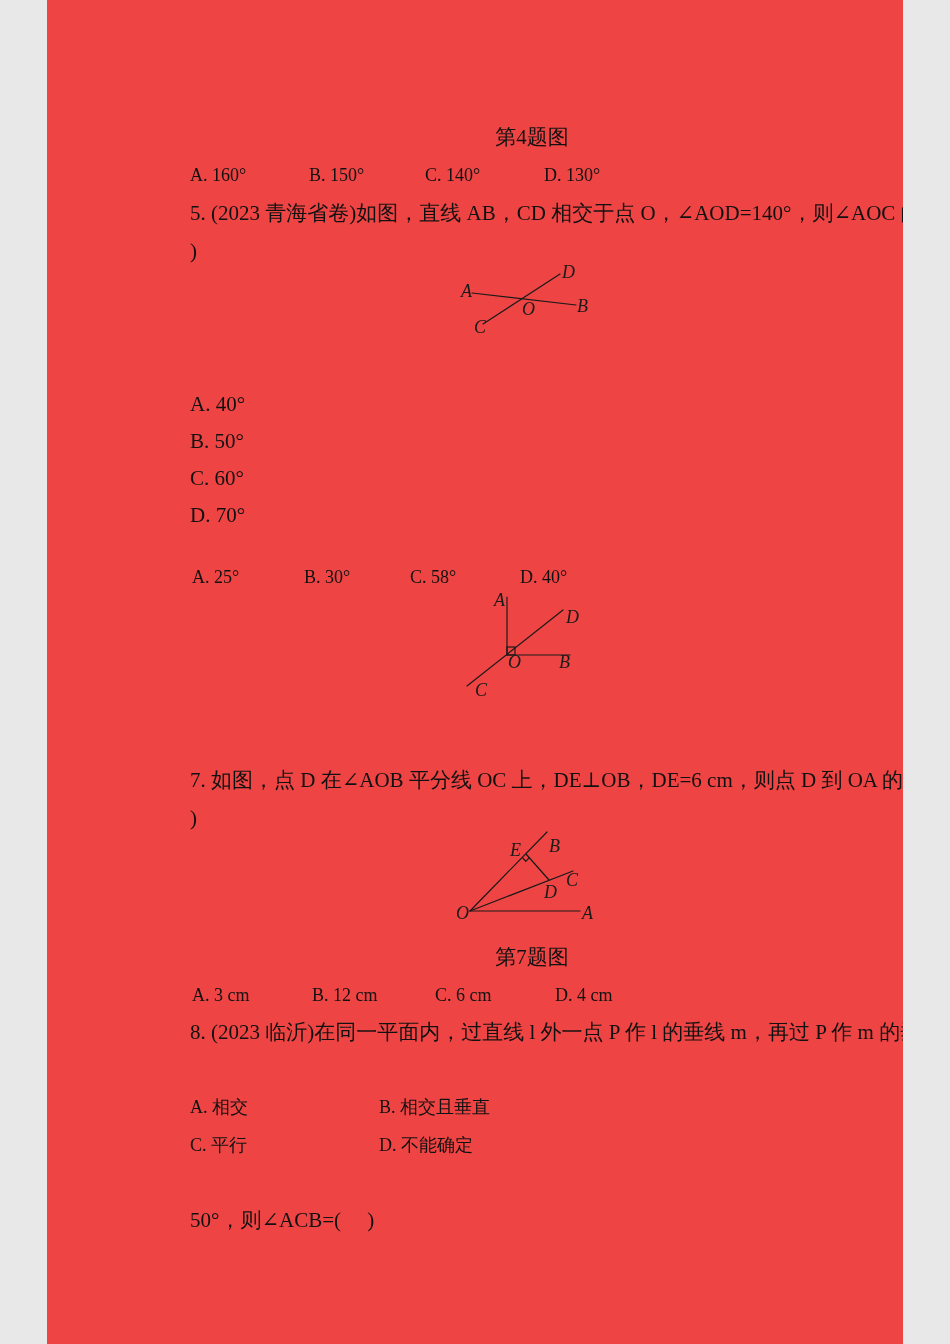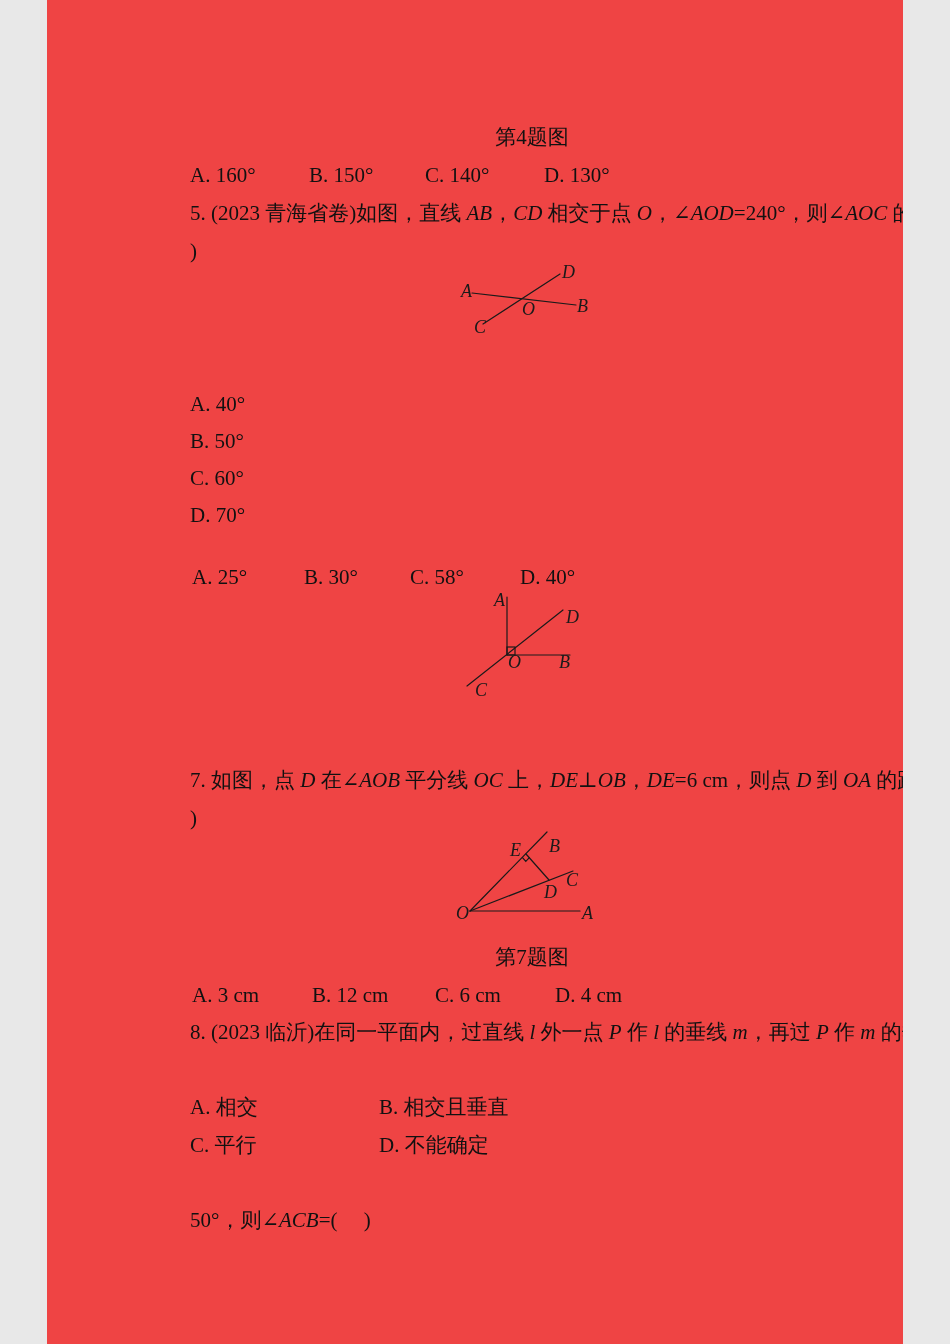--- a/index.html
+++ b/index.html
@@ -14,32 +14,32 @@
   }
   .tline{
     position:absolute;
     left:143px;
     font-size:21px;
     line-height:24px;
     white-space:pre;
   }
   .opt{
     position:absolute;
-    font-size:21px;
+    font-size:18px;
     line-height:24px;
     white-space:pre;
   }
   .cap{
     position:absolute;
     left:20px;width:930px;
     text-align:center;
     font-size:21px;
     line-height:24px;
   }
-  .vit{font-style:italic;}
+  .vit{}
   .fig{position:absolute;}
   .fig line, .fig path, .fig rect{
     stroke:#1a1a1a;
     stroke-width:1.2;
     fill:none;
     stroke-linecap:round;
   }
   .fig text{
     font-family:"Liberation Serif","DejaVu Serif",serif;
     font-style:italic;
@@ -53,21 +53,21 @@
 
 <div class="page">
 
   <div class="cap" style="top:125px">第4题图</div>
 
   <span class="opt" style="top:163px;left:143px">A. 160°</span>
   <span class="opt" style="top:163px;left:262px">B. 150°</span>
   <span class="opt" style="top:163px;left:378px">C. 140°</span>
   <span class="opt" style="top:163px;left:497px">D. 130°</span>
 
-  <div class="tline" style="top:201px"><span>5. (2023 青海省卷)如图，直线 </span><span class="vit">AB</span><span>，</span><span class="vit">CD</span><span> 相交于点 </span><span class="vit">O</span><span>，∠</span><span class="vit">AOD</span><span>=240°，则∠</span><span class="vit">AOC</span><span> 的度数是(</span></div>
+  <div class="tline" style="top:201px"><span>5. (2023 青海省卷)如图，直线 </span><span class="vit">AB</span><span>，</span><span class="vit">CD</span><span> 相交于点 </span><span class="vit">O</span><span>，∠</span><span class="vit">AOD</span><span>=140°，则∠</span><span class="vit">AOC</span><span> 的度数是(</span></div>
   <div class="tline" style="top:239px">)</div>
 
   <svg class="fig" style="left:395px;top:258px" width="170" height="85" viewBox="0 0 170 85">
     <line x1="30" y1="35" x2="134" y2="47"></line>
     <line x1="41" y1="66" x2="118" y2="16"></line>
     <text x="19" y="39">A</text>
     <text x="120" y="20">D</text>
     <text x="80" y="57">O</text>
     <text x="135" y="54">B</text>
     <text x="32" y="75">C</text>

